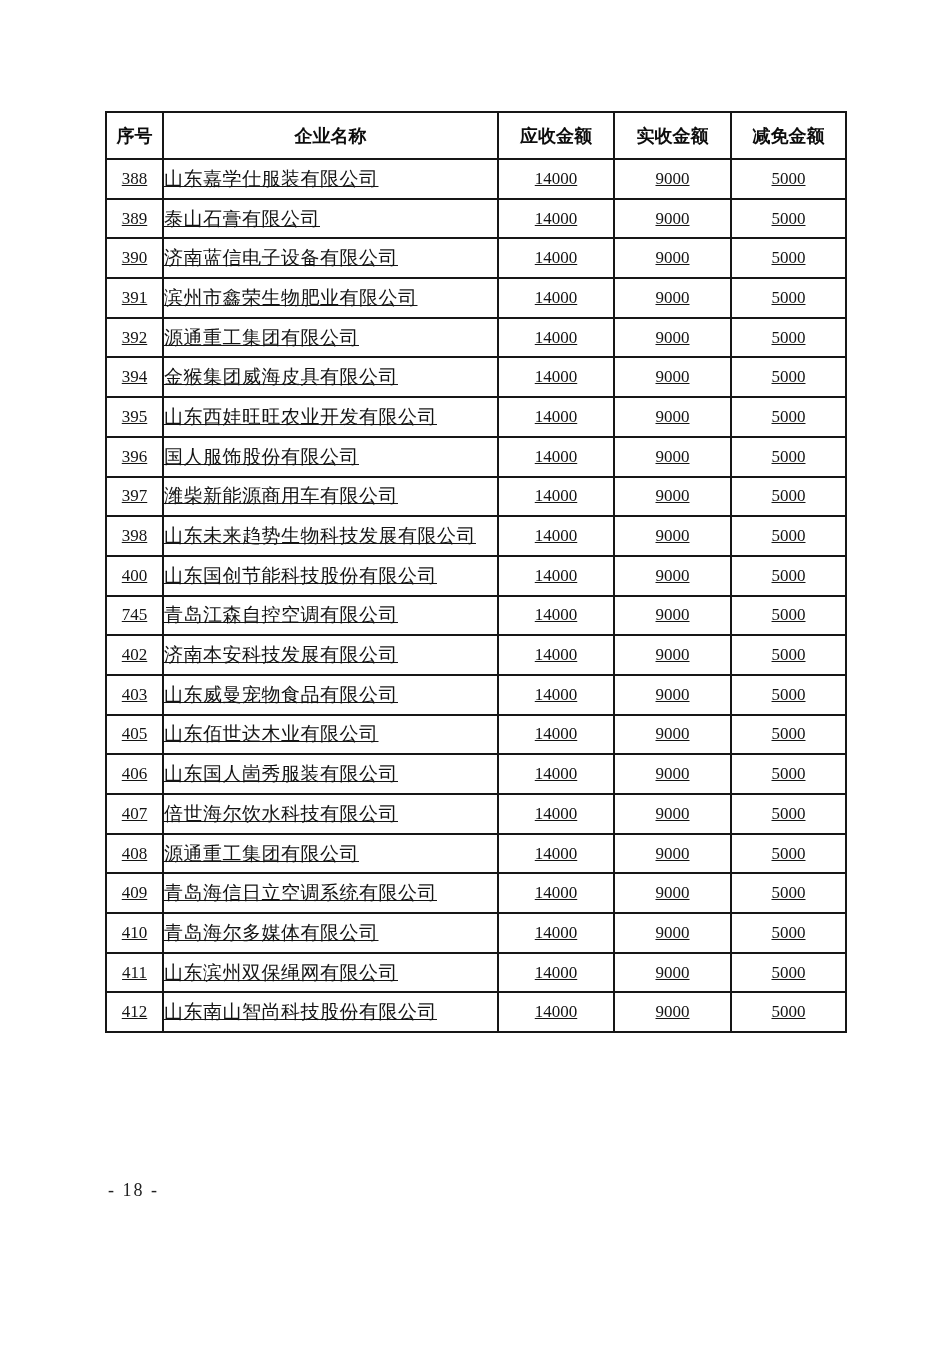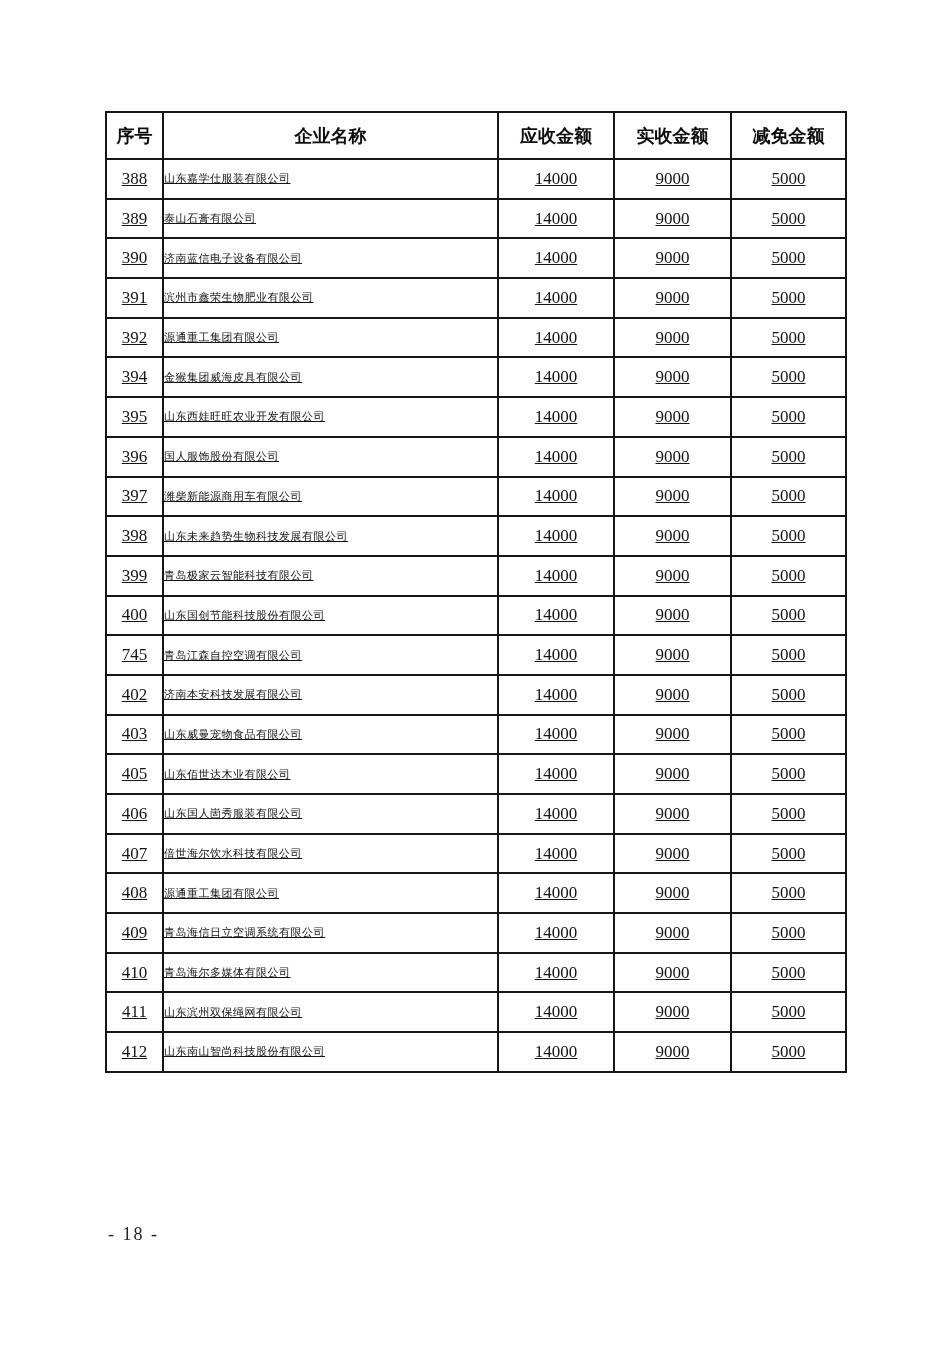--- a/index.html
+++ b/index.html
@@ -46,27 +46,27 @@
     text-align: center;
     color: #0d0d0d;
   }
   .c-no, .c-amt {
     text-align: center;
     font-size: 17px;
   }
   .c-name {
     text-align: left;
     padding-left: 9px;
-    font-size: 11px;
+    font-size: 19px;
     letter-spacing: 0.5px;
   }
   .page-number {
     position: absolute;
     left: 108px;
-    top: 1224px;
+    top: 1180px;
     font-size: 18px;
     letter-spacing: 2px;
     color: #222222;
     font-family: "Liberation Serif", "DejaVu Serif", serif;
   }
 </style>
 </head>
 <body>
 
 <div class="page">
@@ -153,27 +153,20 @@
     <td class="c-amt">5000</td>
   </tr>
         <tr>
     <td class="c-no">398</td>
     <td class="c-name">山东未来趋势生物科技发展有限公司</td>
     <td class="c-amt">14000</td>
     <td class="c-amt">9000</td>
     <td class="c-amt">5000</td>
   </tr>
         <tr>
-    <td class="c-no">399</td>
-    <td class="c-name">青岛极家云智能科技有限公司</td>
-    <td class="c-amt">14000</td>
-    <td class="c-amt">9000</td>
-    <td class="c-amt">5000</td>
-  </tr>
-        <tr>
     <td class="c-no">400</td>
     <td class="c-name">山东国创节能科技股份有限公司</td>
     <td class="c-amt">14000</td>
     <td class="c-amt">9000</td>
     <td class="c-amt">5000</td>
   </tr>
         <tr>
     <td class="c-no">745</td>
     <td class="c-name">青岛江森自控空调有限公司</td>
     <td class="c-amt">14000</td>

